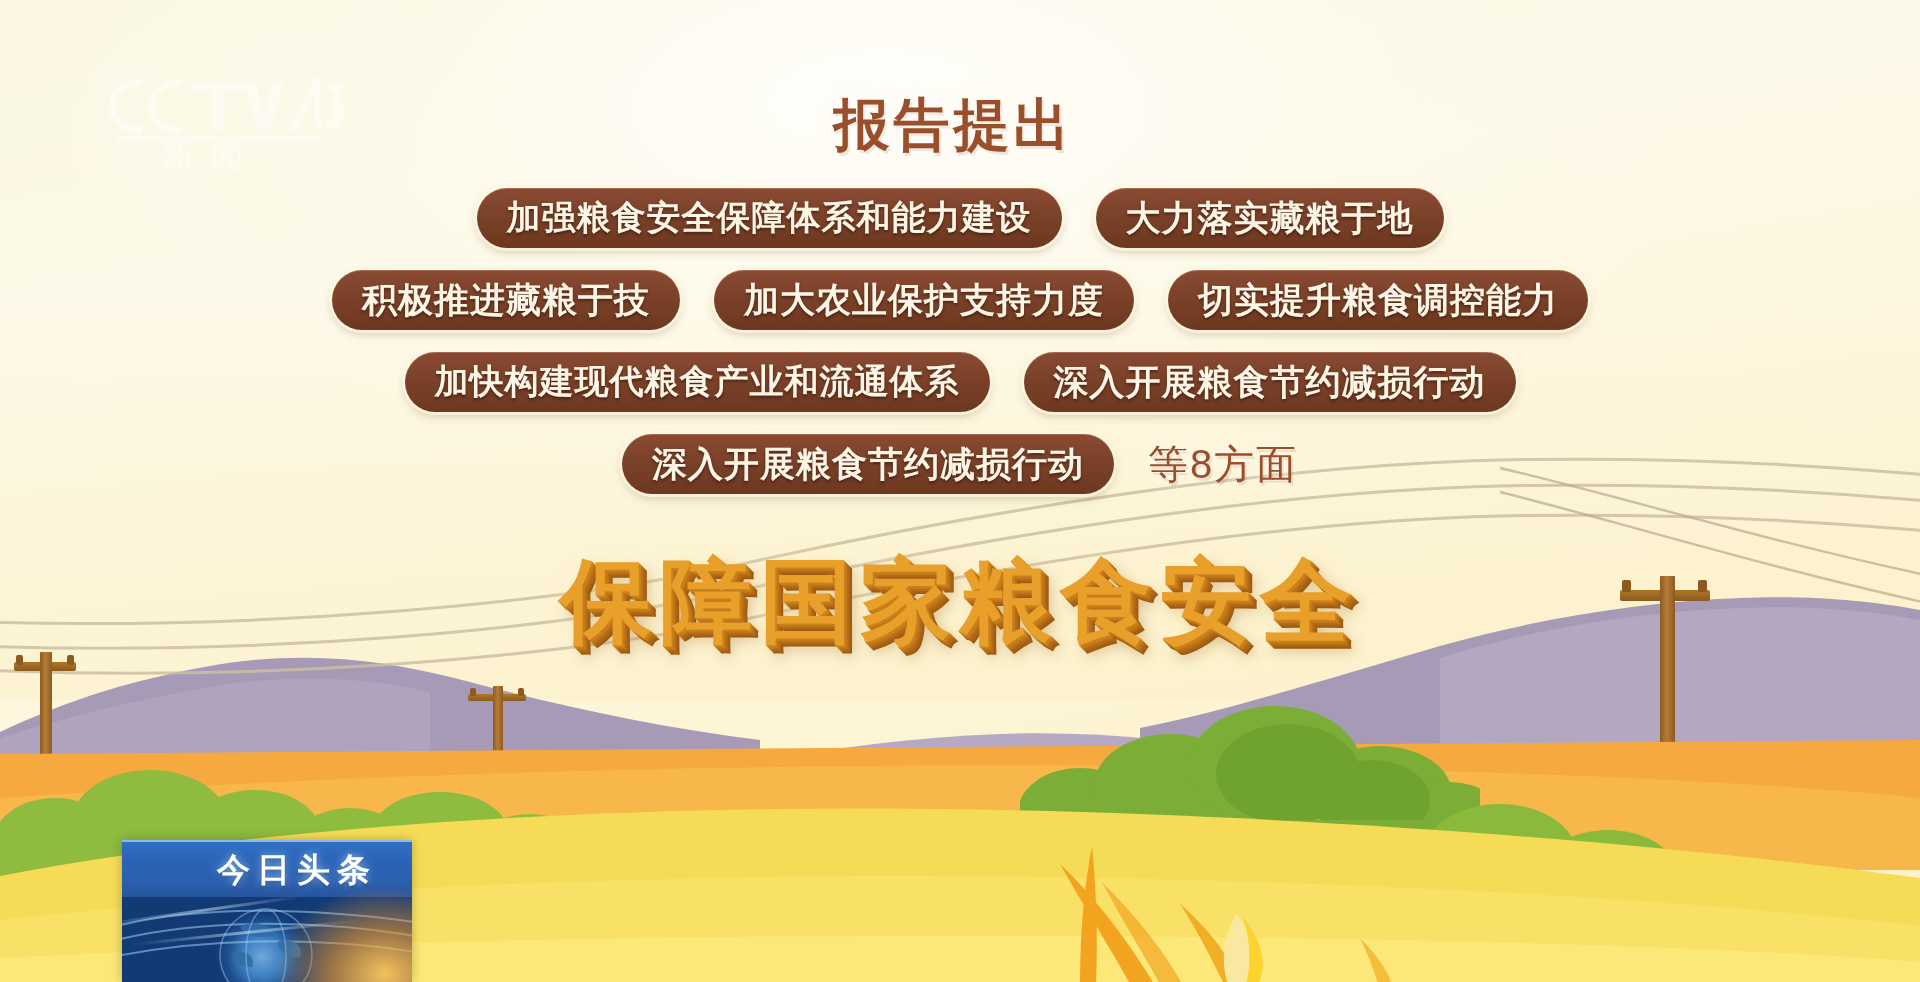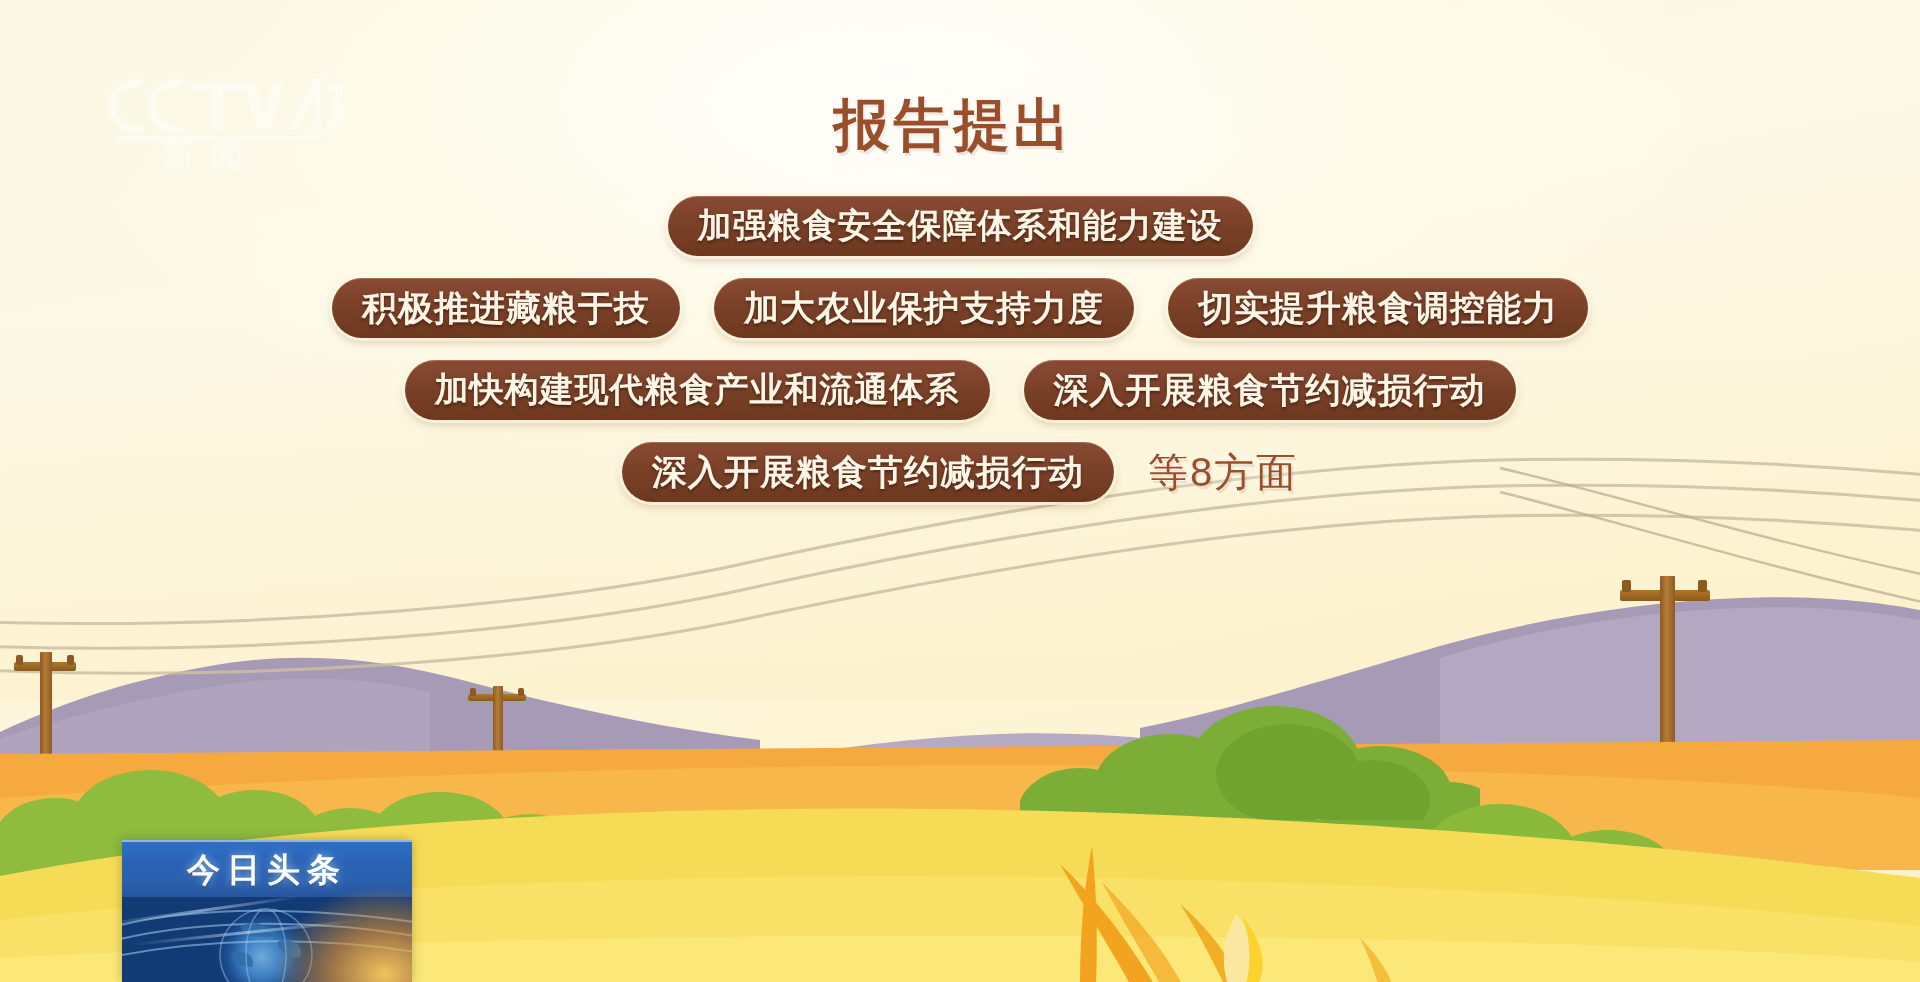--- a/index.html
+++ b/index.html
@@ -37,21 +37,21 @@
 
   
   .content{position:absolute;left:0;top:0;width:1920px;height:982px;}
 
   .page-title{
     position:absolute;top:88px;left:0;width:1907px;text-align:center;
     font-size:56px;font-weight:bold;color:#9a4f2c;letter-spacing:4px;
     text-shadow:0 0 18px rgba(255,255,255,.95),0 0 34px rgba(255,250,230,.9),2px 3px 0 rgba(120,55,25,.18);
   }
 
-  .rows{position:absolute;top:188px;left:0;width:1920px;margin-top:8px;}
+  .rows{position:absolute;top:188px;left:0;width:1920px;}
   .row{display:flex;justify-content:center;align-items:center;gap:34px;margin-bottom:22px;}
 
   .pill{
     display:inline-flex;align-items:center;justify-content:center;
     height:60px;padding:0 30px;border-radius:32px;
     background:linear-gradient(180deg,#8a4a33 0%,#7b4129 45%,#6d381f 100%);
     box-shadow:0 0 0 3px rgba(255,249,228,.75),0 4px 10px rgba(120,70,30,.28),inset 0 1px 0 rgba(255,210,170,.25);
     color:#fdf6e6;font-size:35px;font-weight:bold;letter-spacing:1px;white-space:nowrap;
     text-shadow:0 2px 3px rgba(40,15,5,.55);
   }
@@ -75,21 +75,21 @@
   
   .cctv{position:absolute;left:98px;top:56px;width:250px;height:115px;opacity:.55;}
   .cctv svg{display:block;}
 
   
   .banner{position:absolute;left:122px;top:840px;width:290px;height:142px;overflow:hidden;
     box-shadow:0 0 10px rgba(0,0,0,.25);}
   .banner-bar{position:absolute;left:0;top:0;width:290px;height:57px;
     background:linear-gradient(180deg,#2f6fc4 0%,#2a62b4 40%,#2b5fae 70%,#27539b 100%);
     border-top:2px solid #8fb6e8;
-    display:flex;align-items:center;justify-content:center;}
+    display:flex;align-items:center;justify-content:center;padding-left:30px;}
   .banner-title{color:#ffffff;font-size:33px;font-weight:bold;letter-spacing:7px;
     text-shadow:0 0 8px rgba(160,210,255,.95),0 2px 4px rgba(0,30,80,.8);}
   .banner-globe{position:absolute;left:0;top:57px;width:290px;height:85px;
     background:
       radial-gradient(circle 46px at 140px 60px, #6fa8dc 0%, #3b7ec0 45%, #1f4f92 75%, #123a74 100%),
       linear-gradient(110deg,#1e4f93 0%,#2a62ab 35%,#3f7cc4 60%,#b9762a 88%,#e8a13a 100%);
   }
   .banner-streak{position:absolute;background:linear-gradient(90deg,rgba(255,255,255,0),rgba(210,235,255,.55),rgba(255,255,255,0));height:3px;border-radius:2px;}
   .banner-flare{position:absolute;right:-10px;bottom:-14px;width:150px;height:110px;
     background:radial-gradient(ellipse at 75% 80%,rgba(255,200,90,.95) 0%,rgba(240,150,40,.6) 35%,rgba(200,110,30,0) 70%);}
@@ -257,40 +257,42 @@
   </div>
 
   <div class="content">
 
     <div class="page-title">报告提出</div>
 
     <div class="rows">
 
       <div class="row">
         <div class="pill wide">加强粮食安全保障体系和能力建设</div>
+        <div class="pill">大力落实藏粮于地</div>
       </div>
 
       <div class="row">
         <div class="pill">积极推进藏粮于技</div>
         <div class="pill">加大农业保护支持力度</div>
         <div class="pill">切实提升粮食调控能力</div>
       </div>
 
       <div class="row">
         <div class="pill wide">加快构建现代粮食产业和流通体系</div>
         <div class="pill">深入开展粮食节约减损行动</div>
       </div>
 
       <div class="row">
         <div class="pill">深入开展粮食节约减损行动</div>
         <span class="suffix">等8方面</span>
       </div>
 
     </div>
 
+    <div class="headline">保障国家粮食安全</div>
 
   </div>
 
   <div class="banner">
     <div class="banner-bar">
       <span class="banner-title">今日头条</span>
     </div>
     <div class="banner-globe">
       <svg width="290" height="85" viewBox="0 0 290 85" style="position:absolute;left:0;top:0;">
         <g fill="none" stroke="#9fd0f5" stroke-width="2" opacity=".55">

